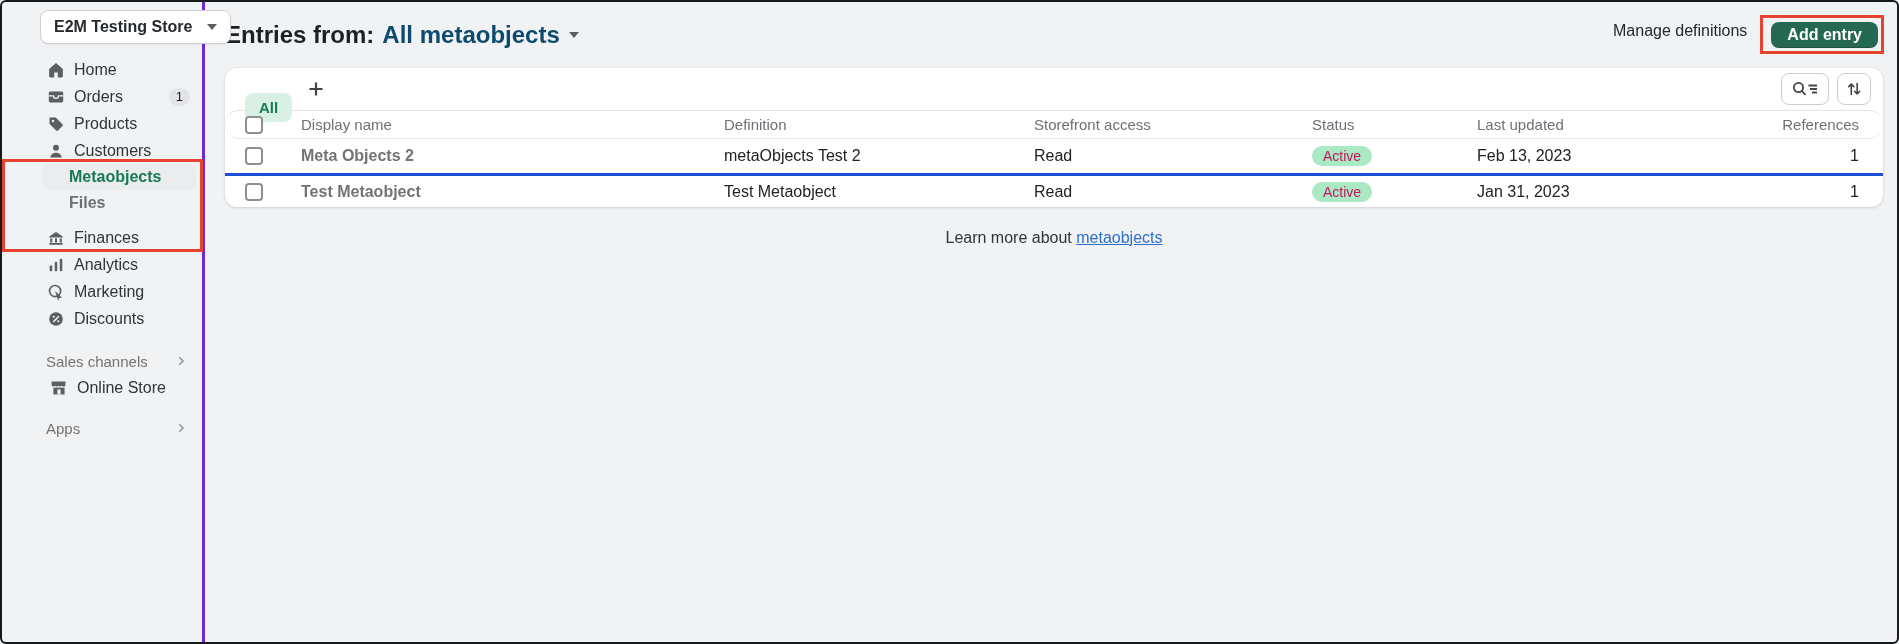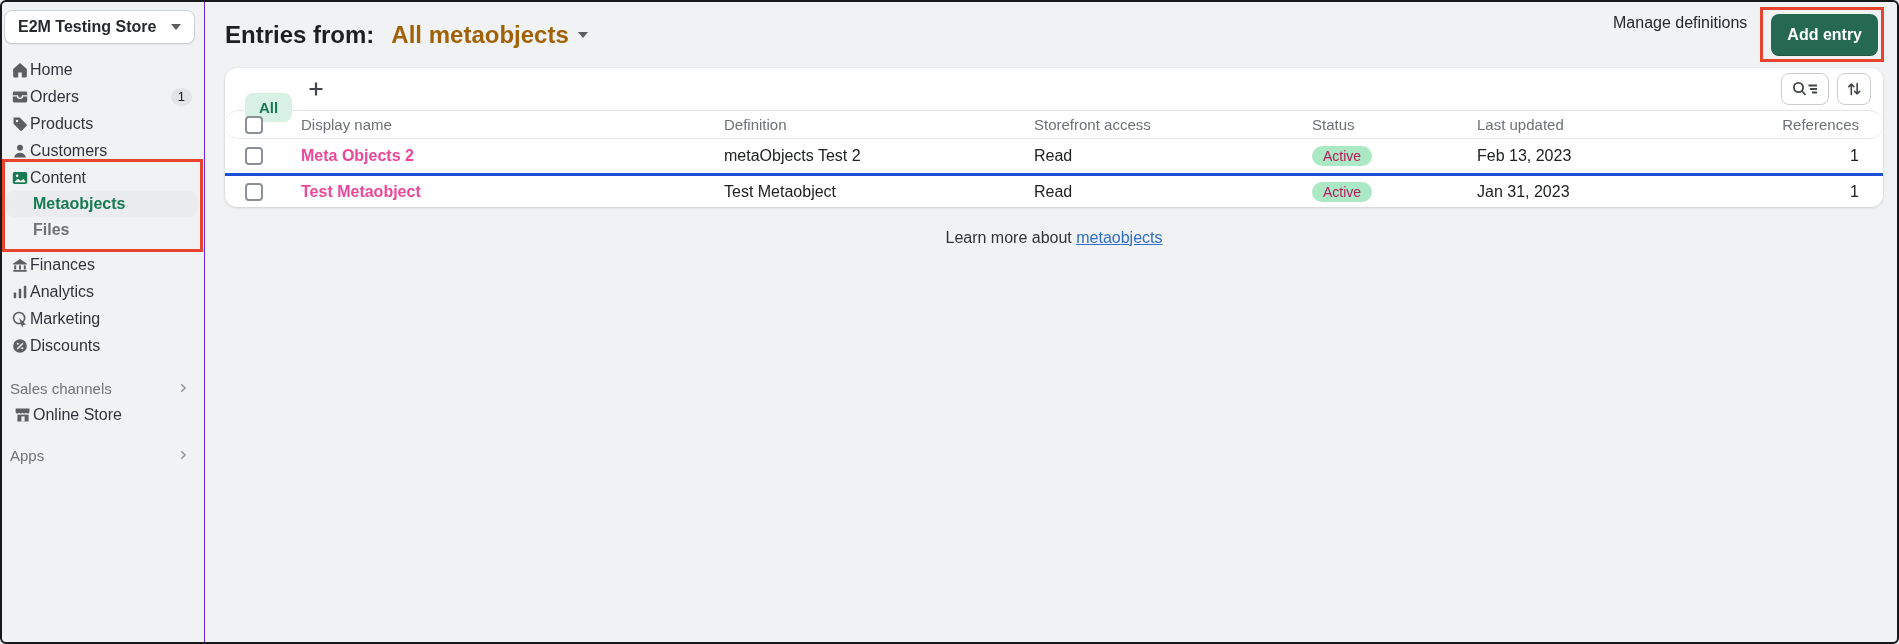--- a/index.html
+++ b/index.html
@@ -12,37 +12,37 @@
     overflow: hidden;
   }
   .frame {
     position: absolute; inset: 0; border: 2px solid #17191b;
     border-radius: 6px; pointer-events: none; z-index: 50;
   }
 
   
   .sidebar {
     position: absolute; left: 0; top: 0; bottom: 0; width: 205px;
-    background: #f1f2f4; border-right: 1px solid #6d28d9; z-index: 2;
+    background: #f1f2f4; border-right: 3px solid #6d28d9; z-index: 2; padding-left: 36px;
   }
   .store-switcher {
     margin: 10px 9px 12px 4px; width: 191px; height: 34px;
     display: flex; align-items: center; justify-content: space-between;
     padding: 0 13px; background: #fff; border: 1px solid #cdd0d4;
     border-radius: 8px; font-family: inherit; font-size: 16px; font-weight: 700;
     color: #25282c; box-shadow: 0 1px 1px rgba(0,0,0,.06); cursor: pointer;
   }
   .caret-down {
     width: 0; height: 0; border-left: 5px solid transparent;
     border-right: 5px solid transparent; border-top: 6px solid #5c5f62;
     display: inline-block;
   }
   .nav-item {
     height: 27px; display: flex; align-items: center;
-    padding: 0 12px 0 10px; gap: 0; font-size: 16px; font-weight: 500;
+    padding: 0 12px 0 10px; gap: 8px; font-size: 16px; font-weight: 500;
     color: #30343a; cursor: pointer;
   }
   .nav-item .ico { width: 20px; height: 20px; flex: 0 0 20px; display: flex; align-items: center; justify-content: center; }
   .nav-sub {
     height: 26px; display: flex; align-items: center;
     margin: 0 6px; padding: 0 6px 0 27px; font-size: 16px; font-weight: 700;
     color: #6d7175; border-radius: 8px; cursor: pointer;
   }
   .nav-sub.selected { background: #eaecee; color: #177a53; font-weight: 700; }
   .count-badge {
@@ -55,36 +55,36 @@
     cursor: pointer;
   }
   .spacer8 { height: 8px; } .spacer14 { height: 14px; } .spacer16 { height: 16px; }
 
   
   .main { position: absolute; left: 206px; right: 0; top: 0; bottom: 0; }
   .page-header {
     display: flex; align-items: center; justify-content: space-between;
     padding: 15px 11px 0 19px; height: 55px;
   }
-  .title-group { display: flex; align-items: center; gap: 17px; cursor: default; }
+  .title-group { display: flex; align-items: center; gap: 8px; cursor: default; }
   .title-prefix { font-size: 24px; font-weight: 700; color: #1d2023; }
   .title-select {
     display: flex; align-items: center; gap: 9px; background: none; border: none;
-    font-family: inherit; font-size: 24px; font-weight: 700; color: #a16207; cursor: pointer; justify-content: space-between;
+    font-family: inherit; font-size: 24px; font-weight: 700; color: #0c4a6e; cursor: pointer; justify-content: space-between;
   }
   .header-actions { display: flex; align-items: flex-start; gap: 24px; }
   .manage-defs {
     background: none; border: none; font-family: inherit; font-size: 16px;
     color: #25282c; cursor: pointer; padding: 0;
   }
   .add-entry-wrap { position: relative; margin-right: 10px; }
   .btn-primary {
     background: var(--accent-green, #266952); color: #fff; border: none;
     font-family: inherit; font-size: 16px; font-weight: 600;
-    padding: 12px 16px; border-radius: 8px; cursor: pointer;
+    padding: 4px 16px; border-radius: 8px; cursor: pointer;
     box-shadow: inset 0 -1px 0 rgba(0,0,0,.2);
   }
   .annotation { border: 3px solid var(--annotation-red, #e8432e); pointer-events: none; z-index: 40; }
   .annotation.add-entry-box { position: absolute; inset: -7px -6px -6px -11px; }
   .annotation.sidebar-box { position: absolute; left: 2px; top: 159px; width: 201px; height: 93px; }
 
   
   .card {
     margin: 13px 16px 0 19px; background: #fff; border-radius: 12px;
     box-shadow: 0 0 0 1px rgba(0,0,0,.02), 0 1px 3px rgba(0,0,0,.13);
@@ -113,21 +113,21 @@
     grid-template-columns: 56px 423px 310px 278px 165px 233px 1fr;
     align-items: center; padding: 0 24px 0 20px;
   }
   .thead {
     height: 29px; border-top: 1px solid #e4e5e7; border-bottom: 1px solid #e9eaec;
     color: #6d7175; font-size: 15px; border-radius: 14px;
   }
   .trow { height: 34px; font-size: 16px; cursor: pointer; }
   .trow + .trow { border-top: 3px solid #1d4ed8; }
   .cell-right { text-align: right; }
-  .name-cell { font-weight: 700; color: #ec4899; }
+  .name-cell { font-weight: 700; color: #737373; }
   .checkbox {
     width: 18px; height: 18px; border: 2px solid #8a9095; border-radius: 4px;
     background: #fff; cursor: pointer;
   }
   .status-badge {
     display: inline-block; background: var(--badge-green-bg, #abe8c4); color: #be185d;
     font-size: 14px; padding: 2px 11px; border-radius: 11px;
   }
 
   .learn-more {
@@ -181,30 +181,20 @@
   <div class="nav-item">
     <span class="ico">
       <svg width="18" height="18" viewBox="0 0 20 20" fill="#5c5f62">
           <circle cx="10" cy="6.3" r="3.3"></circle>
           <path d="M3.4 17.2c.8-3.3 3.4-5.2 6.6-5.2s5.8 1.9 6.6 5.2H3.4Z"></path>
         </svg>
     </span>
     <span>Customers</span>
   </div>
 
-  <div class="nav-item">
-    <span class="ico">
-      <svg width="18" height="18" viewBox="0 0 20 20">
-          <rect x="2" y="3.2" width="16" height="13.6" rx="2" fill="#177a53"></rect>
-          <circle cx="6.8" cy="7.6" r="1.5" fill="#fff"></circle>
-          <path d="M3.6 14.8l4.2-4 3 2.6 3.2-2.3 2.4 3.7H3.6Z" fill="#fff"></path>
-        </svg>
-    </span>
-    <span>Content</span>
-  </div>
 
   <div class="nav-sub selected">
     <span>Metaobjects</span>
   </div>
   <div class="nav-sub">
     <span>Files</span>
   </div>
 
   <div class="spacer8"></div>
 

